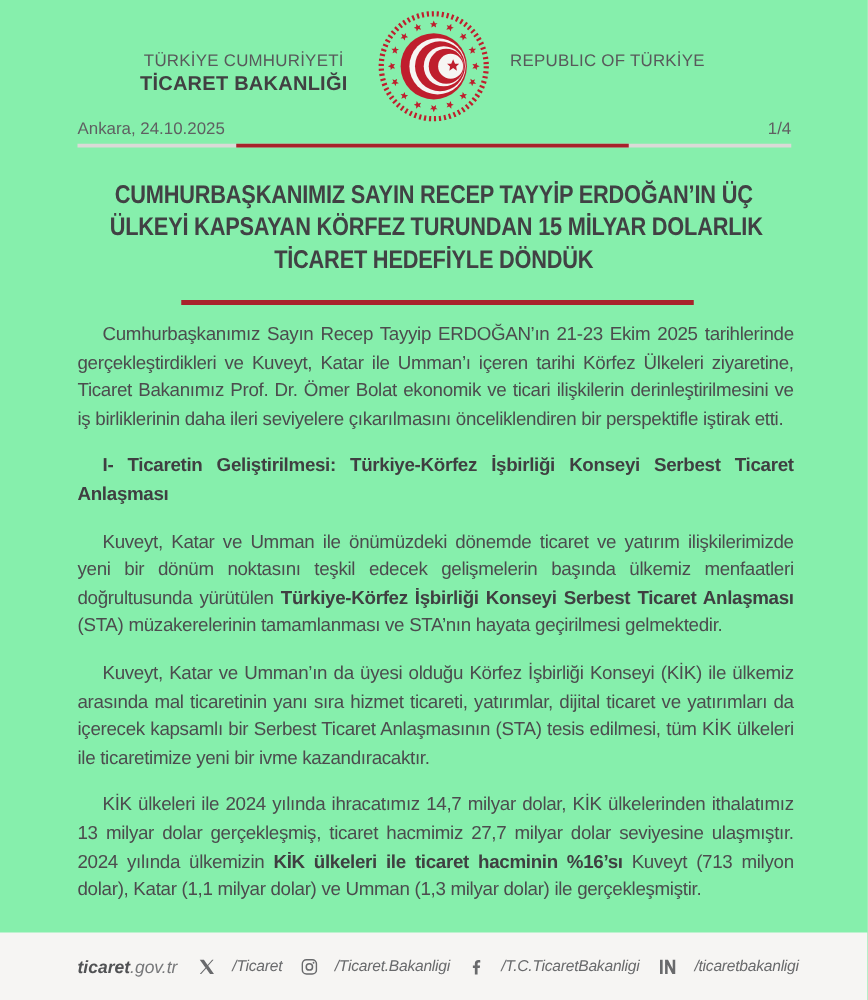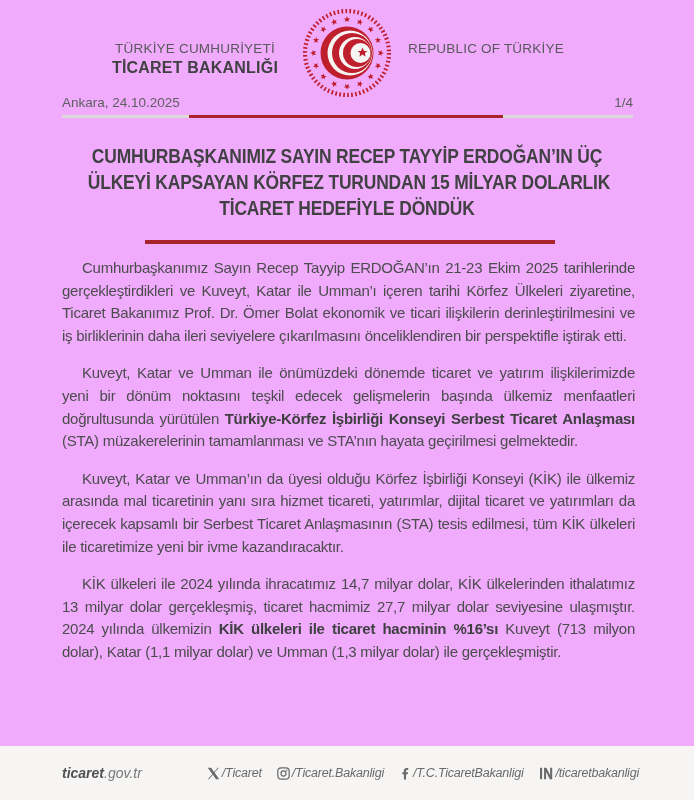--- a/index.html
+++ b/index.html
@@ -1,19 +1,19 @@
 <!DOCTYPE html>
 <html lang="tr"><head>
 <meta charset="utf-8">
 <style>
   html,body{margin:0;padding:0;}
   body{background:#e9e8e6;font-family:"Liberation Sans","DejaVu Sans",sans-serif;}
   .page{
     position:relative;width:694px;height:800px;margin:0 auto;
-    background:#f0abfc;overflow:hidden;color:#4c4c4e;
+    background:#86efac;overflow:hidden;color:#4c4c4e;
   }
   
   .letterhead{position:absolute;top:0;left:0;right:0;height:95px;}
   .lh-block{position:absolute;top:41px;line-height:1.25;}
   .lh-left{left:104px;width:182px;text-align:center;}
   .lh-right{left:408px;text-align:left;}
   .lh-line1{font-size:13.5px;color:#58595b;letter-spacing:.2px;}
   .lh-line2{font-size:16px;font-weight:bold;color:#414042;letter-spacing:.2px;}
   .emblem{position:absolute;left:301px;top:7px;width:92px;height:92px;}
   
@@ -43,21 +43,21 @@
   .body-text b{color:#3f3f41;}
   
   .footer{
     position:absolute;left:0;right:0;bottom:0;height:54px;background:#f6f5f3;
     display:flex;align-items:center;justify-content:space-between;
     padding:0 55px 0 62px;box-sizing:border-box;color:#696a6c;font-style:italic;
   }
   .site{font-size:14px;color:#77787a;}
   .site b{color:#515254;}
   .socials{display:flex;align-items:center;gap:15px;font-size:12.5px;}
-  .social{display:flex;align-items:center;gap:2px;color:#696a6c;}
+  .social{display:flex;align-items:center;gap:14px;color:#696a6c;}
   .social svg{display:block;}
   .handle{letter-spacing:-.2px;}
 </style>
 </head>
 <body>
 
 <div class="page">
 
   <header class="letterhead">
     <div class="lh-block lh-left">
@@ -113,20 +113,21 @@
   <h1 class="doc-title" style="margin:0;">
     <div>CUMHURBAŞKANIMIZ SAYIN RECEP TAYYİP ERDOĞAN’IN ÜÇ</div>
     <div>ÜLKEYİ KAPSAYAN KÖRFEZ TURUNDAN 15 MİLYAR DOLARLIK</div>
     <div>TİCARET HEDEFİYLE DÖNDÜK</div>
   </h1>
   <div class="title-rule"></div>
 
   <main class="body-text">
     <p>Cumhurbaşkanımız Sayın Recep Tayyip ERDOĞAN’ın 21-23 Ekim 2025 tarihlerinde gerçekleştirdikleri ve Kuveyt, Katar ile Umman’ı içeren tarihi Körfez Ülkeleri ziyaretine, Ticaret Bakanımız Prof. Dr. Ömer Bolat ekonomik ve ticari ilişkilerin derinleştirilmesini ve iş birliklerinin daha ileri seviyelere çıkarılmasını önceliklendiren bir perspektifle iştirak etti.</p>
 
+    <p class="subhead">I- Ticaretin Geliştirilmesi: Türkiye-Körfez İşbirliği Konseyi Serbest Ticaret Anlaşması</p>
 
     <p><span>Kuveyt, Katar ve Umman ile önümüzdeki dönemde ticaret ve yatırım ilişkilerimizde yeni bir dönüm noktasını teşkil edecek gelişmelerin başında ülkemiz menfaatleri doğrultusunda yürütülen </span><b>Türkiye-Körfez İşbirliği Konseyi Serbest Ticaret Anlaşması</b><span> (STA) müzakerelerinin tamamlanması ve STA’nın hayata geçirilmesi gelmektedir.</span></p>
 
     <p>Kuveyt, Katar ve Umman’ın da üyesi olduğu Körfez İşbirliği Konseyi (KİK) ile ülkemiz arasında mal ticaretinin yanı sıra hizmet ticareti, yatırımlar, dijital ticaret ve yatırımları da içerecek kapsamlı bir Serbest Ticaret Anlaşmasının (STA) tesis edilmesi, tüm KİK ülkeleri ile ticaretimize yeni bir ivme kazandıracaktır.</p>
 
     <p><span>KİK ülkeleri ile 2024 yılında ihracatımız 14,7 milyar dolar, KİK ülkelerinden ithalatımız 13 milyar dolar gerçekleşmiş, ticaret hacmimiz 27,7 milyar dolar seviyesine ulaşmıştır. 2024 yılında ülkemizin </span><b>KİK ülkeleri ile ticaret hacminin %16’sı</b><span> Kuveyt (713 milyon dolar), Katar (1,1 milyar dolar) ve Umman (1,3 milyar dolar) ile gerçekleşmiştir.</span></p>
   </main>
 
   <footer class="footer">
     <div class="site"><b>ticaret</b><span>.gov.tr</span></div>

